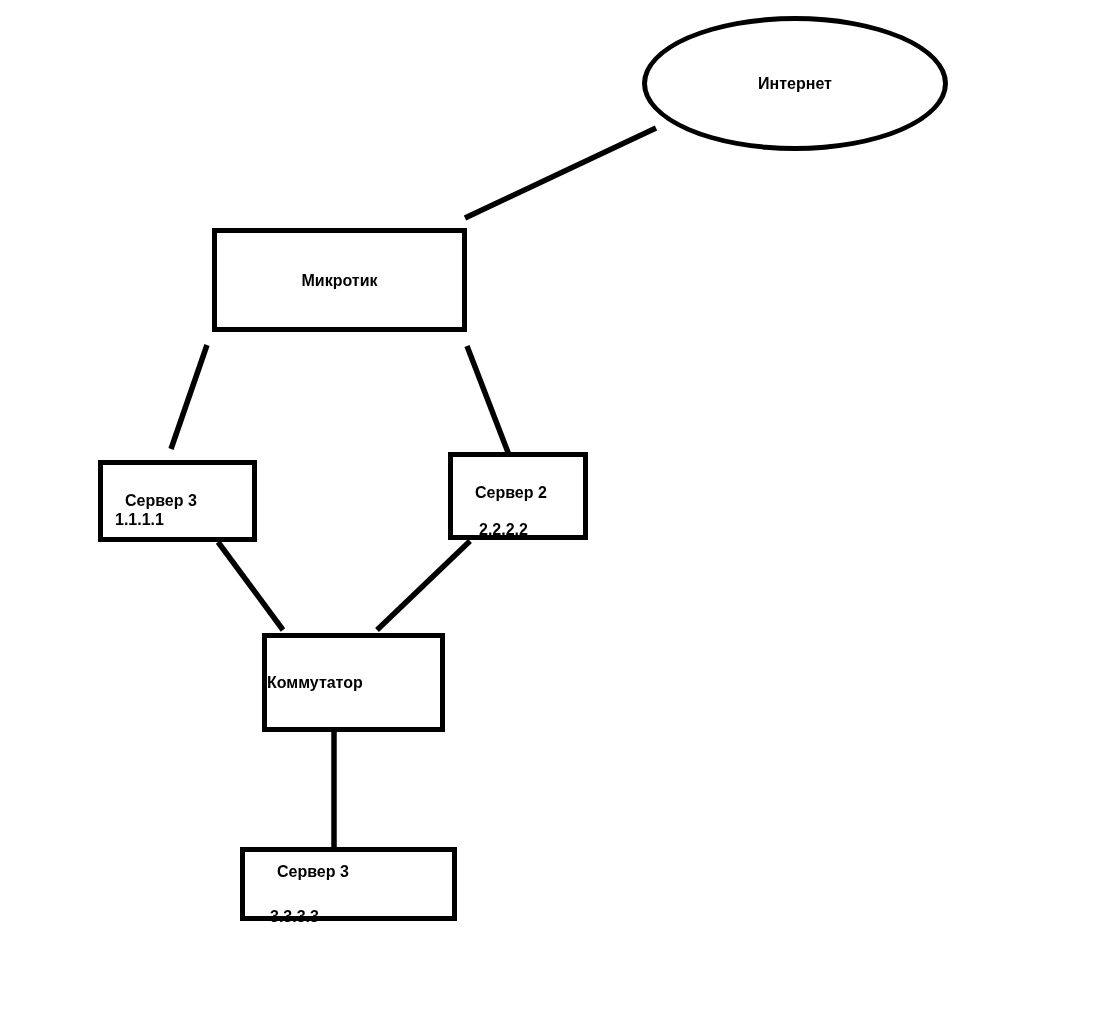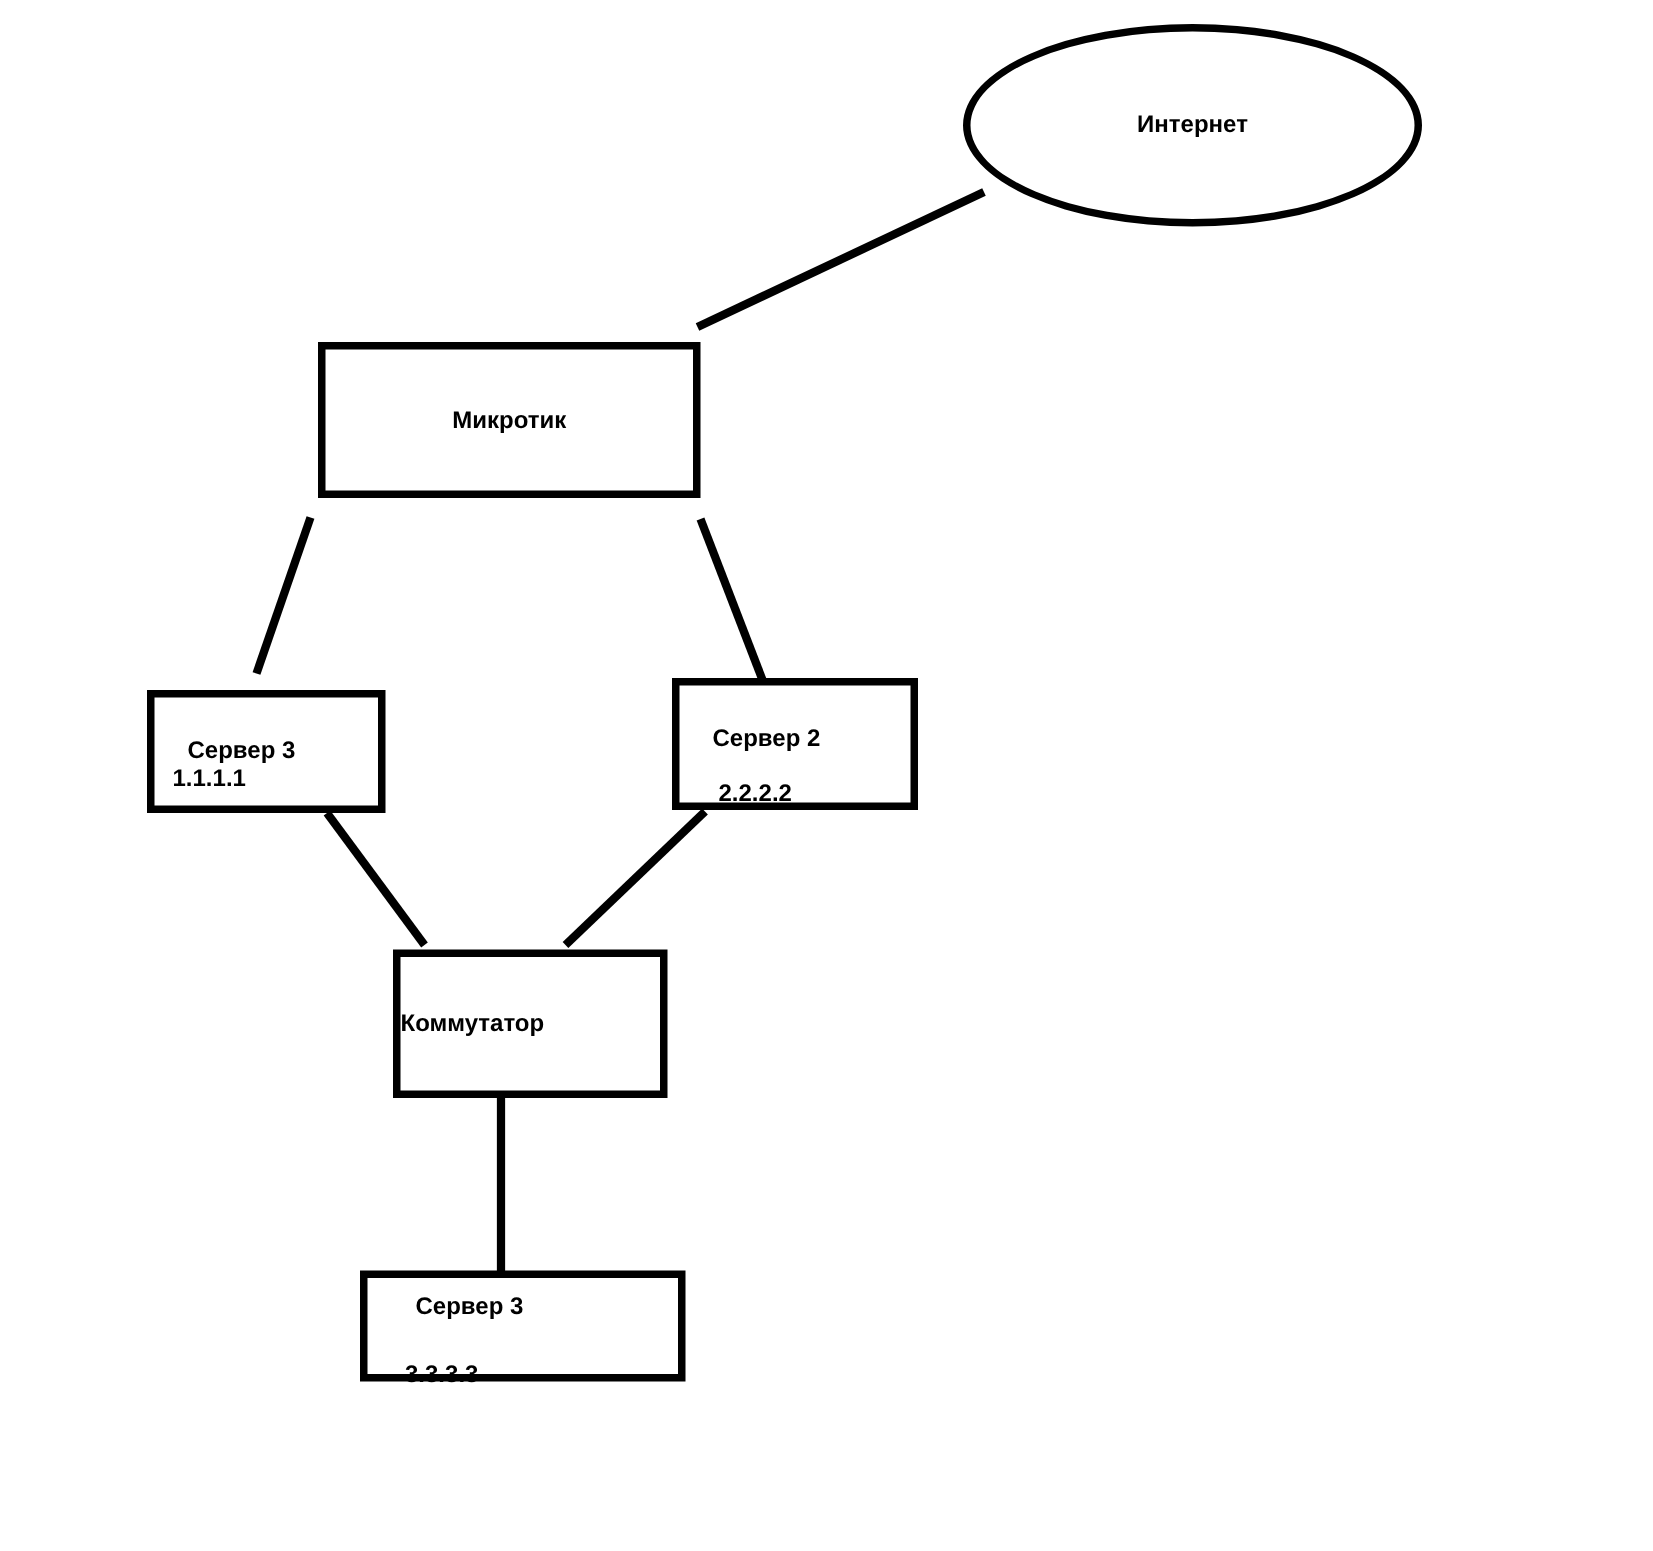--- a/index.html
+++ b/index.html
@@ -59,21 +59,21 @@
     left: 98px;
     top: 460px;
     width: 159px;
     height: 82px;
     padding: 26px 0 0 12px;
   }
   .node-server1 .line1 { margin-left: 10px; }
   .node-server2 {
     left: 448px;
     top: 452px;
-    width: 164px;
+    width: 140px;
     height: 88px;
     padding: 26px 0 0 22px;
   }
   .node-server2 .line2 { margin-top: 18px; margin-left: 4px; }
   .node-switch {
     left: 262px;
     top: 633px;
     width: 183px;
     height: 99px;
     display: flex;

